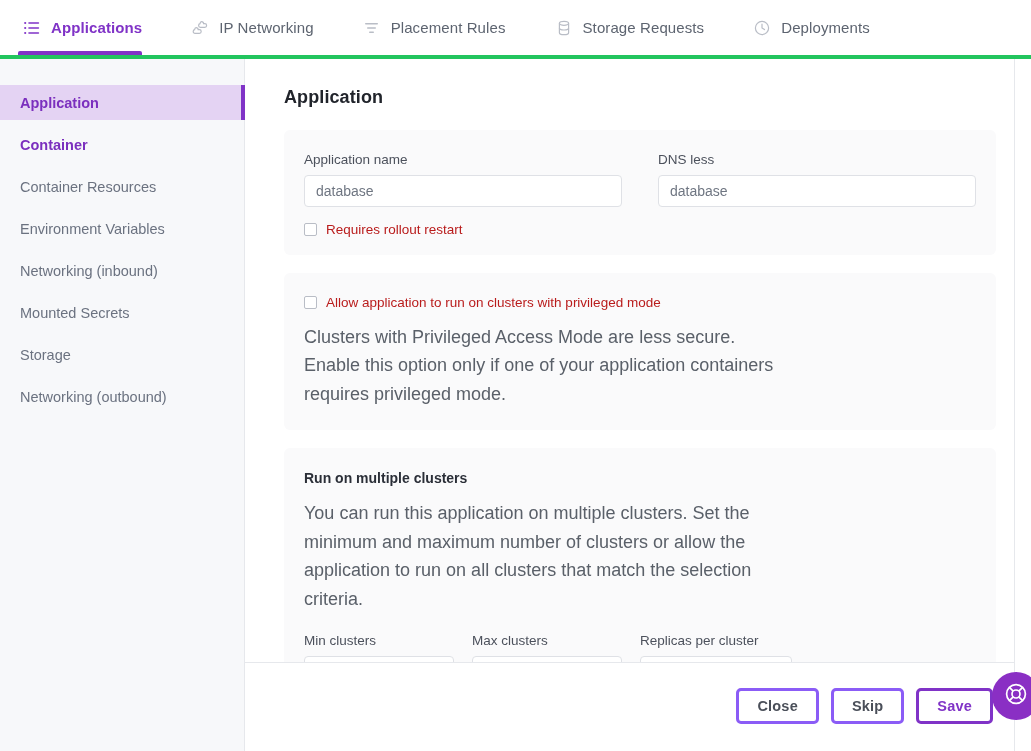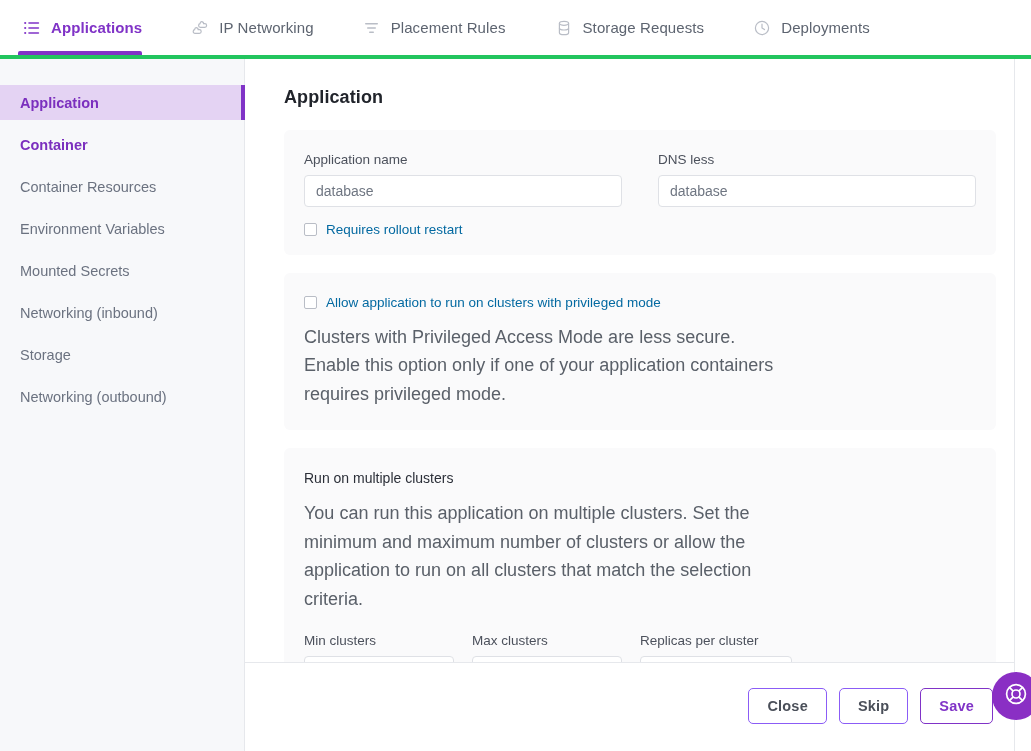--- a/index.html
+++ b/index.html
@@ -166,34 +166,34 @@
   .cbox {
     width: 13px; height: 13px;
     min-width: 13px;
     border: 1px solid #b9bdc6;
     border-radius: 2px;
     background: #ffffff;
     cursor: pointer;
   }
   .check-label {
     font-size: 13.5px;
-    color: #0369a1;
+    color: #b91c1c;
     cursor: pointer;
   }
 
   .help-text {
     font-size: 18px;
     color: #5a6069;
     line-height: 1.58;
     margin-top: 13px;
     max-width: 480px;
   }
   .section-heading {
     font-size: 14px;
-    font-weight: normal;
+    font-weight: bold;
     color: #2b2f38;
     margin-bottom: 2px;
   }
 
   .num-row {
     display: flex;
     gap: 18px;
     margin-top: 20px;
   }
   .num-field { width: 150px; }
@@ -219,21 +219,21 @@
     align-items: flex-start;
     justify-content: flex-end;
     gap: 12px;
     padding: 25px 38px 0 0;
   }
   .btn {
     min-width: 67px;
     height: 36px;
     padding: 0 18px;
     border-radius: 5px;
-    border: 1px solid #8b5cf6;
+    border: 3px solid #8b5cf6;
     background: #ffffff;
     color: #4a4f59;
     font-size: 14.5px;
     font-weight: bold;
     font-family: "Liberation Sans", sans-serif;
     cursor: pointer;
     letter-spacing: .2px;
   }
   .btn.primary {
     border-color: #8033c7;
@@ -345,24 +345,24 @@
       <div class="side-item link">
         <span>Container</span>
       </div>
       <div class="side-item">
         <span>Container Resources</span>
       </div>
       <div class="side-item">
         <span>Environment Variables</span>
       </div>
       <div class="side-item">
+        <span>Networking (inbound)</span>
+      </div>
+      <div class="side-item">
         <span>Mounted Secrets</span>
-      </div>
-      <div class="side-item">
-        <span>Networking (inbound)</span>
       </div>
       <div class="side-item">
         <span>Storage</span>
       </div>
       <div class="side-item">
         <span>Networking (outbound)</span>
       </div>
     </div>
 
     <div class="content-wrap">

